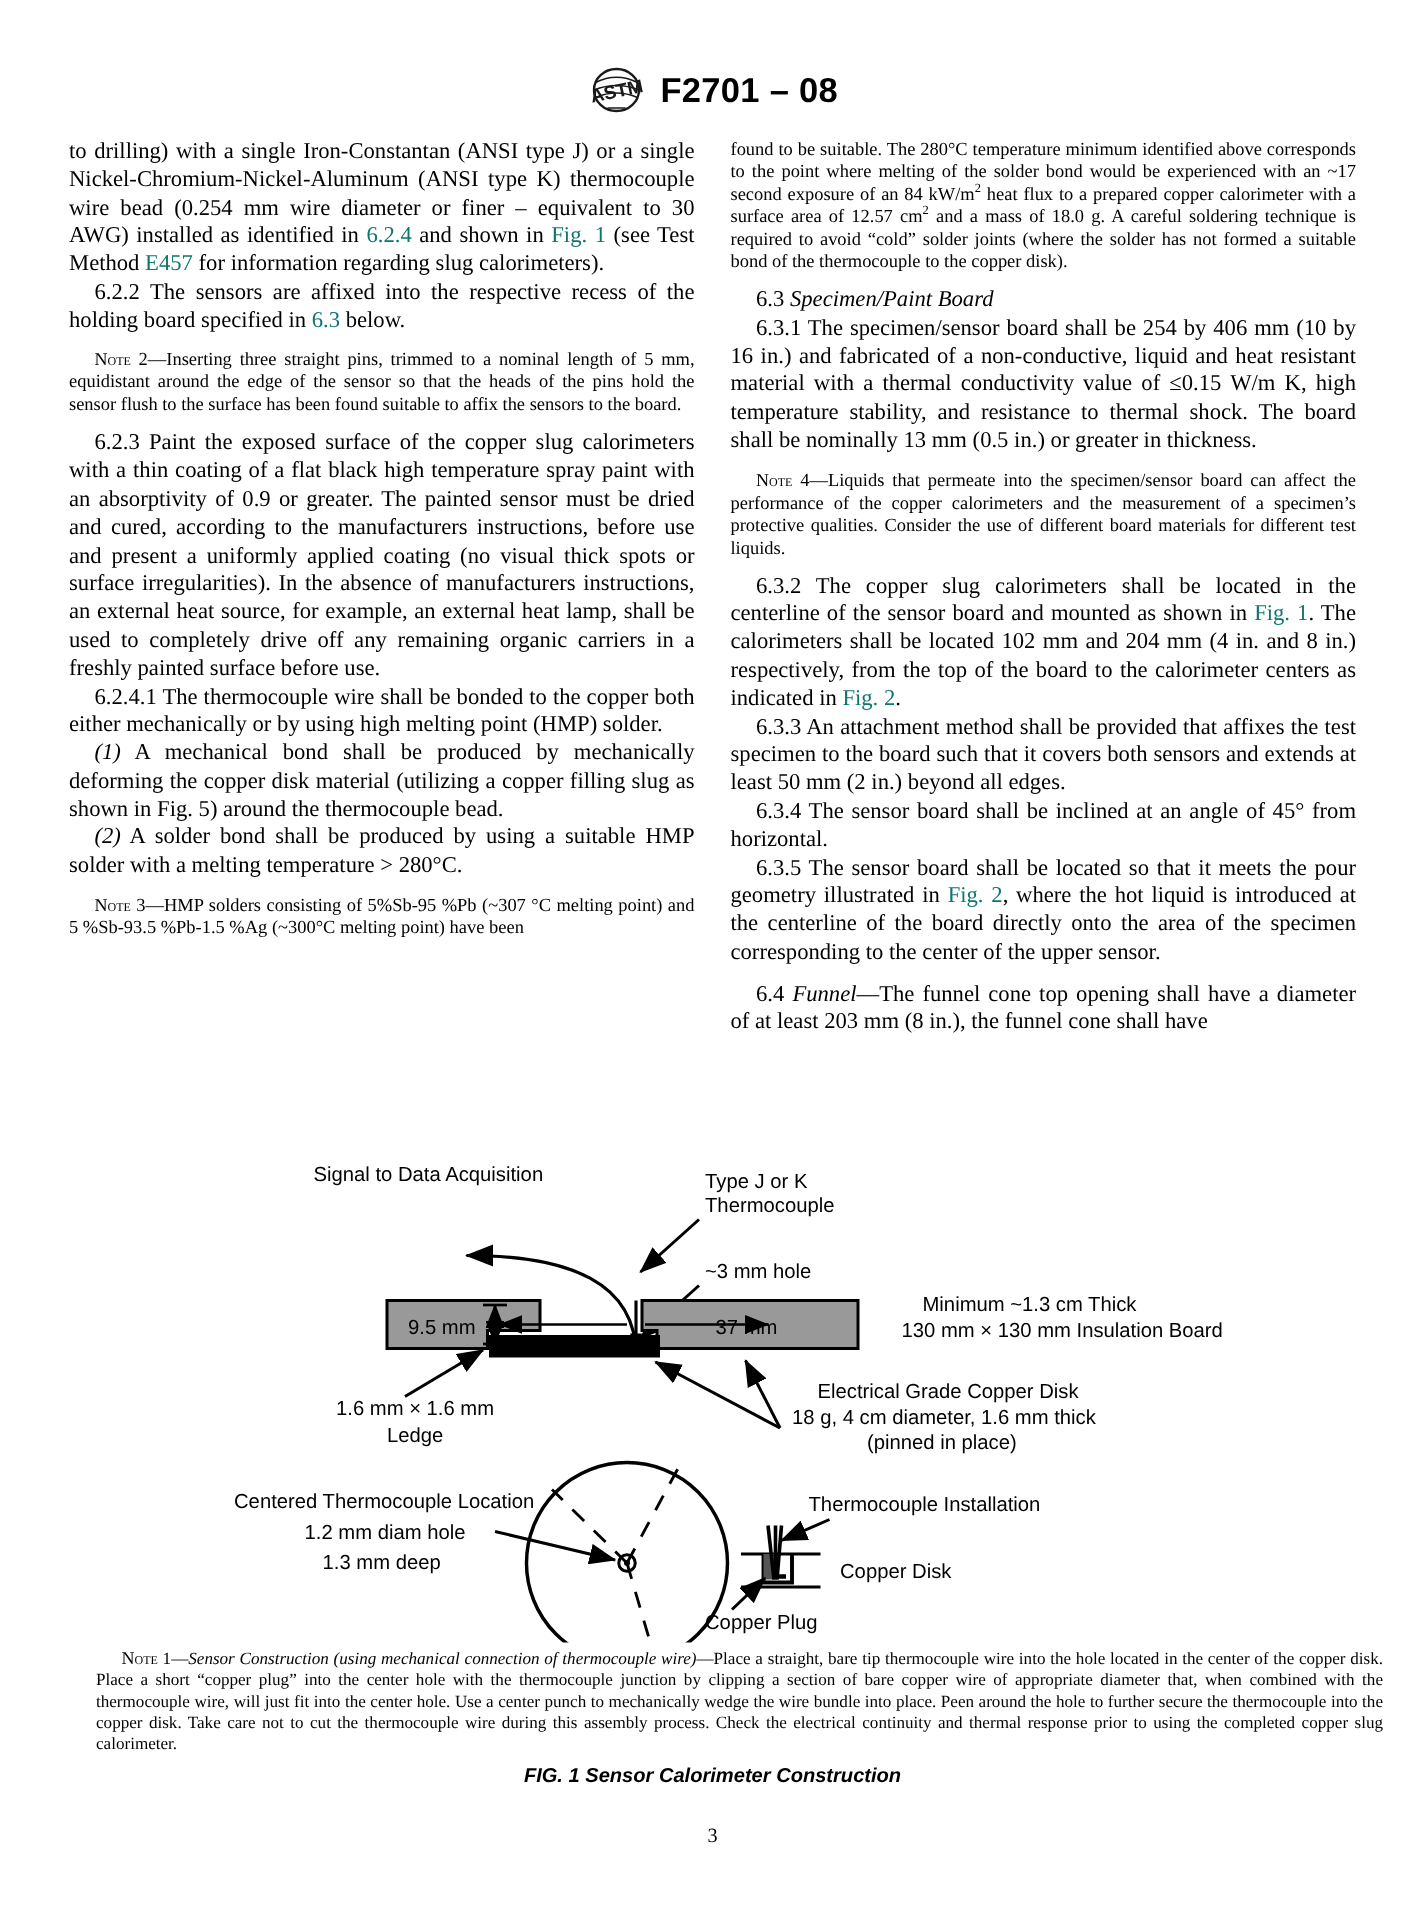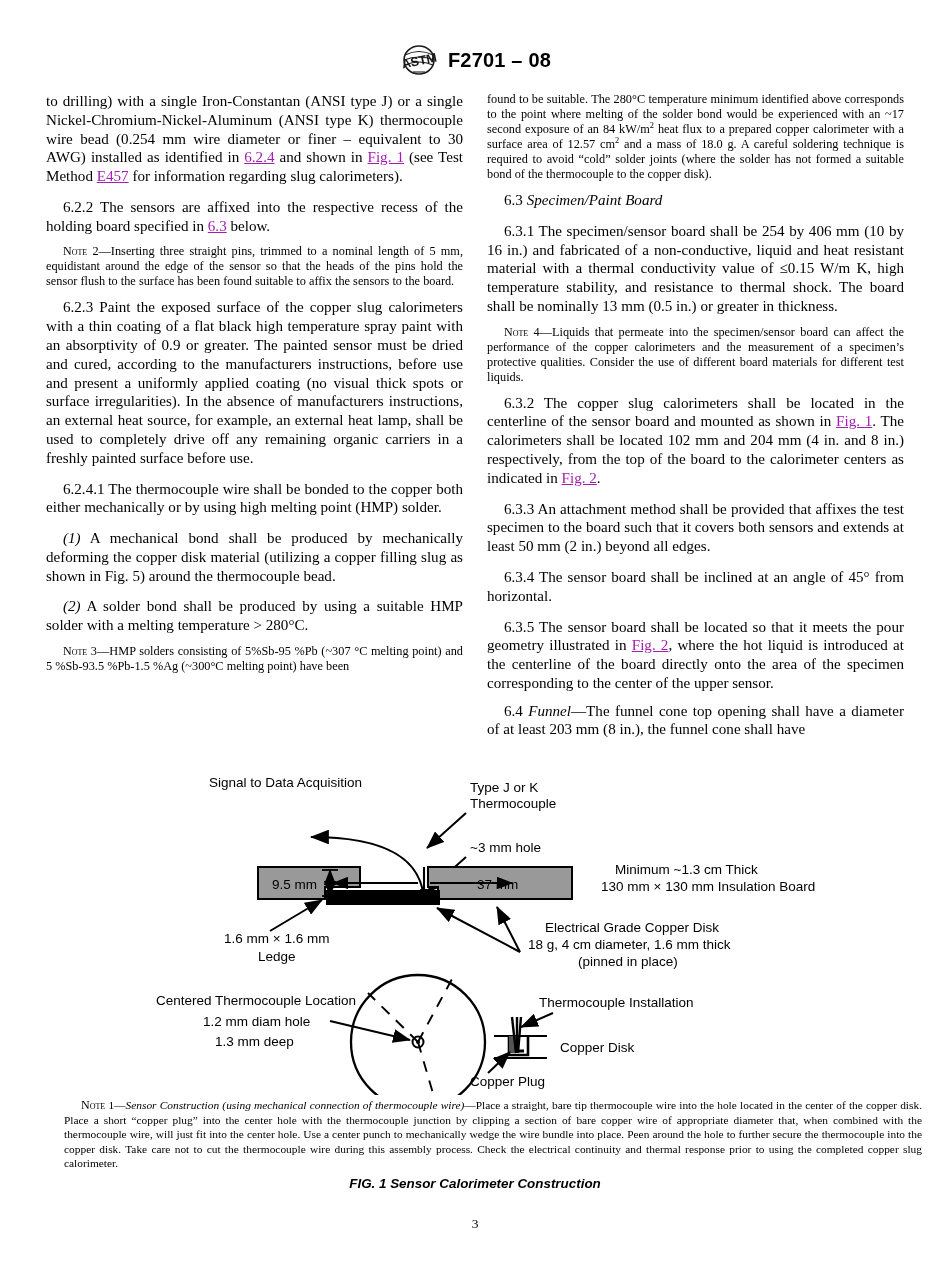--- a/index.html
+++ b/index.html
@@ -32,21 +32,21 @@
     height: 36px;
   }
   .header-inner {
     display: inline-flex;
     align-items: center;
     gap: 9px;
   }
   .astm-logo { width: 40px; height: 32px; display:block; }
   .doc-id {
     font-family: "Liberation Sans", sans-serif;
-    font-size: 20px;
+    font-size: 23px;
     font-weight: bold;
     letter-spacing: 0.2px;
   }
 
   
   .col {
     position: absolute;
     width: 417px;
     top: 92px;
     font-size: 15.1px;
@@ -71,28 +71,27 @@
     text-indent: 17px;
     text-align: justify;
   }
   p.note + p.para { margin-top: 9px; }
   p.para + p.note { }
   .nt {
     font-variant: small-caps;
     font-size: 12px;
   }
   .ref {
-    color: #a21caf;
-    text-decoration: underline;
+    color: #0f766e;
   }
   .ital { font-style: italic; }
   sup { font-size: 0.68em; vertical-align: super; line-height: 0; }
 
   
-  .col p.para + p.para { margin-top: 12px; }
+  .col p.para + p.para { margin-top: 0; }
   .gapbefore { margin-top: 9px !important; }
 
   
   .figure-wrap {
     position: absolute;
     left: 0;
     top: 755px;
     width: 884px;
     height: 340px;
   }

